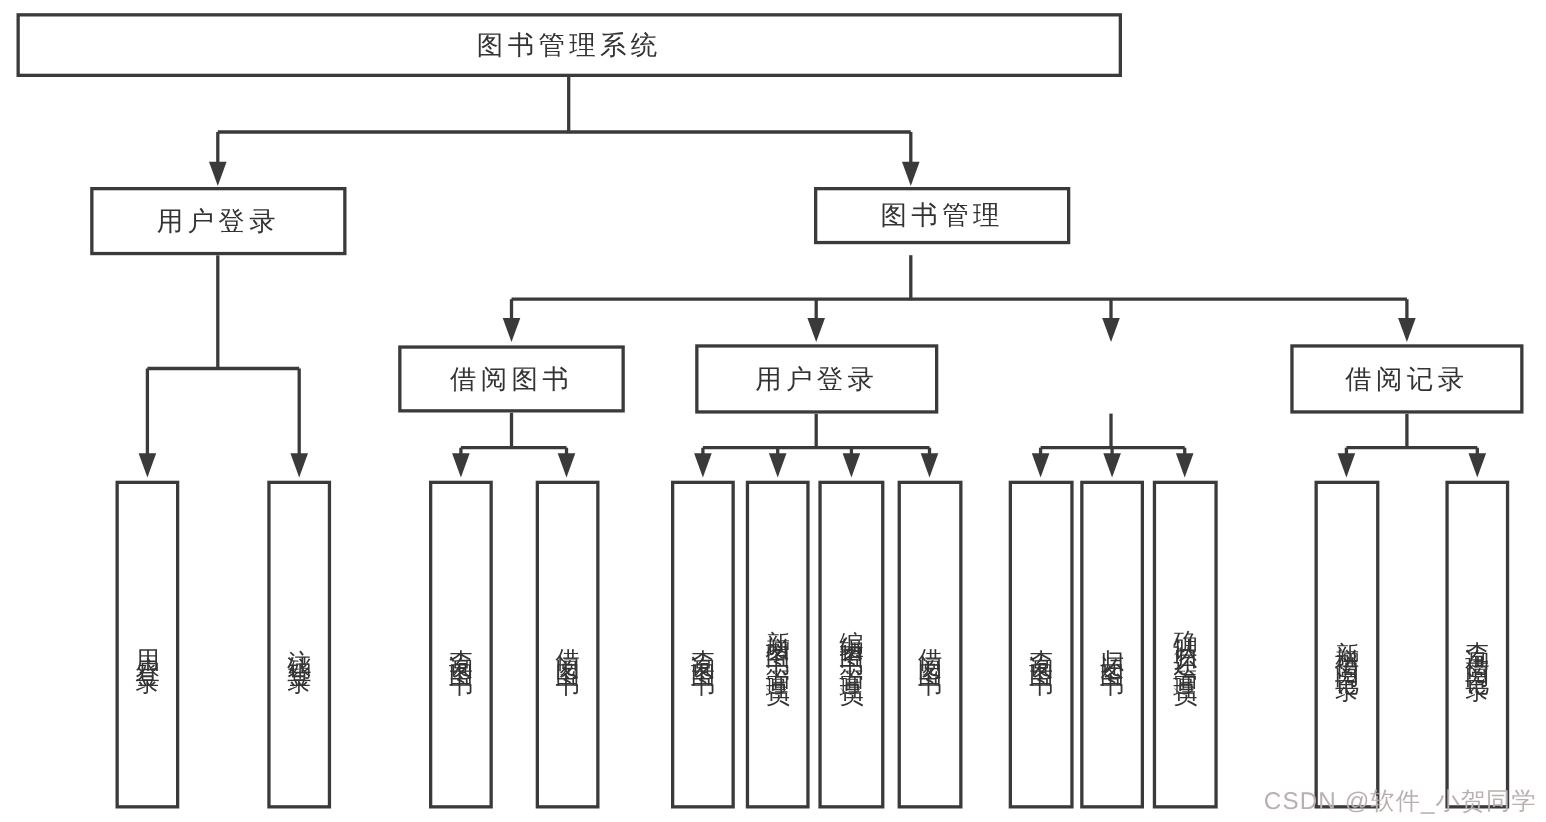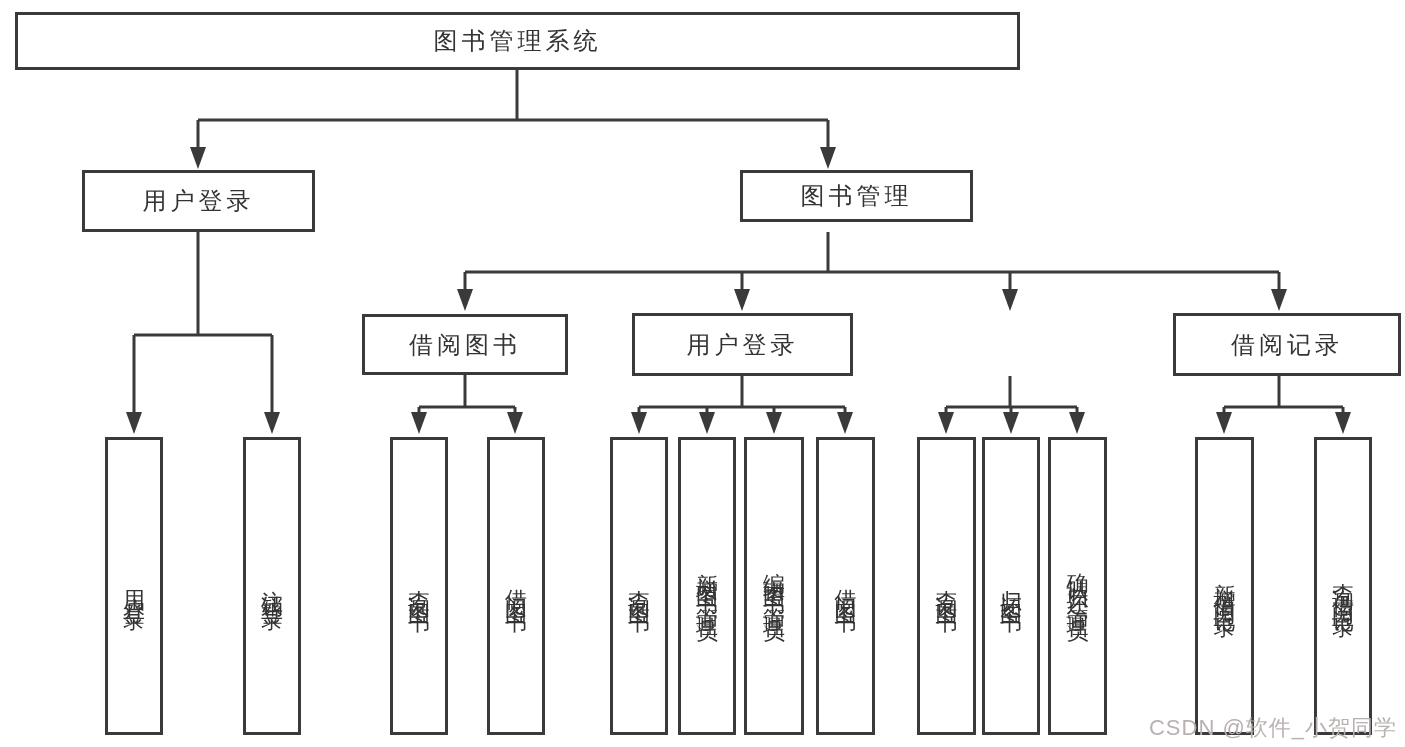--- a/index.html
+++ b/index.html
@@ -129,21 +129,21 @@
   <div class="hbox" style="left:740px;top:170px;width:233px;height:52px">
     <span>图书管理</span>
   </div>
 
   <div class="hbox" style="left:362px;top:314px;width:206px;height:61px">
     <span>借阅图书</span>
   </div>
   <div class="hbox" style="left:632px;top:313px;width:221px;height:63px">
     <span>用户登录</span>
   </div>
-  <div class="hbox" style="left:1173px;top:313px;width:228px;height:63px">
+  <div class="hbox" style="left:1173px;top:313px;width:212px;height:63px">
     <span>借阅记录</span>
   </div>
 
   <div class="leaf" style="left:105px">
     <span class="vtext">用户登录</span>
   </div>
   <div class="leaf" style="left:243px">
     <span class="vtext">注销登录</span>
   </div>
 

